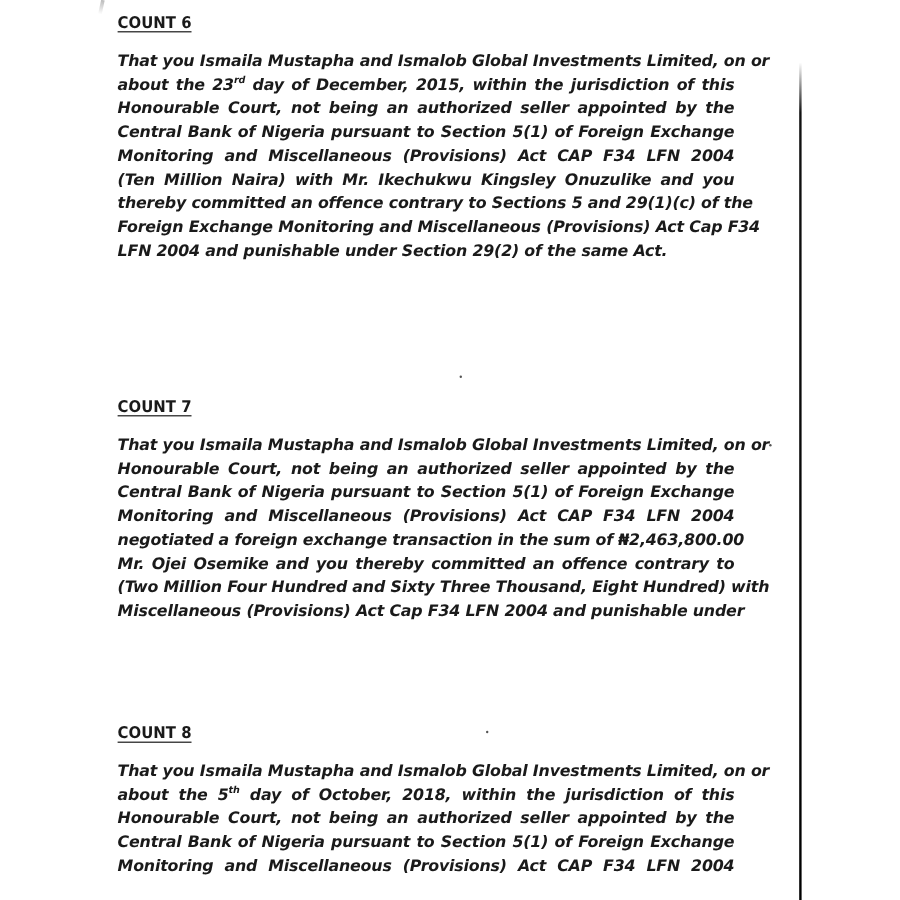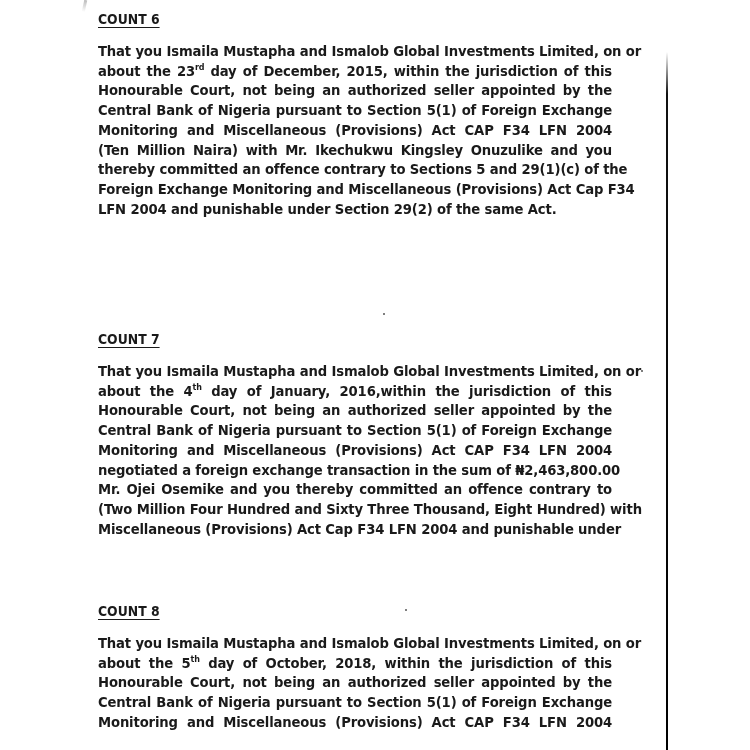--- a/index.html
+++ b/index.html
@@ -67,20 +67,21 @@
       text-align-last: left;
       margin: 0;
       letter-spacing: -0.15px;
       font-weight: 600;
     }
     .count-body .line {
       display: block;
       text-align: justify;
       text-align-last: justify;
       white-space: nowrap;
+      font-style: italic;
     }
     .count-body .line.last {
       text-align-last: left;
     }
     sup {
       font-size: 8px;
       line-height: 0;
       vertical-align: 6px;
     }
     #count6 { top: 11px; }
@@ -109,21 +110,20 @@
         <span class="line">thereby committed an offence contrary to Sections 5 and 29(1)(c) of the</span>
         <span class="line">Foreign Exchange Monitoring and Miscellaneous (Provisions) Act Cap F34</span>
         <span class="line last">LFN 2004 and punishable under Section 29(2) of the same Act.</span>
       </p>
   </section>
 
   <section class="count" id="count7">
     <h2 class="count-title">COUNT 7</h2>
     <p class="count-body">
         <span class="line">That you Ismaila Mustapha and Ismalob Global Investments Limited, on or</span>
-        <span class="line">about the 4<sup>th</sup> day of January, 2016,within the jurisdiction of this</span>
         <span class="line">Honourable Court, not being an authorized seller appointed by the</span>
         <span class="line">Central Bank of Nigeria pursuant to Section 5(1) of Foreign Exchange</span>
         <span class="line">Monitoring and Miscellaneous (Provisions) Act CAP F34 LFN 2004</span>
         <span class="line">negotiated a foreign exchange transaction in the sum of ₦2,463,800.00</span>
         <span class="line">Mr. Ojei Osemike  and you thereby committed an offence contrary to</span>
         <span class="line">(Two Million Four Hundred and Sixty Three Thousand, Eight Hundred) with</span>
         <span class="line">Miscellaneous (Provisions) Act Cap F34 LFN 2004 and punishable under</span>
       </p>
   </section>
 

